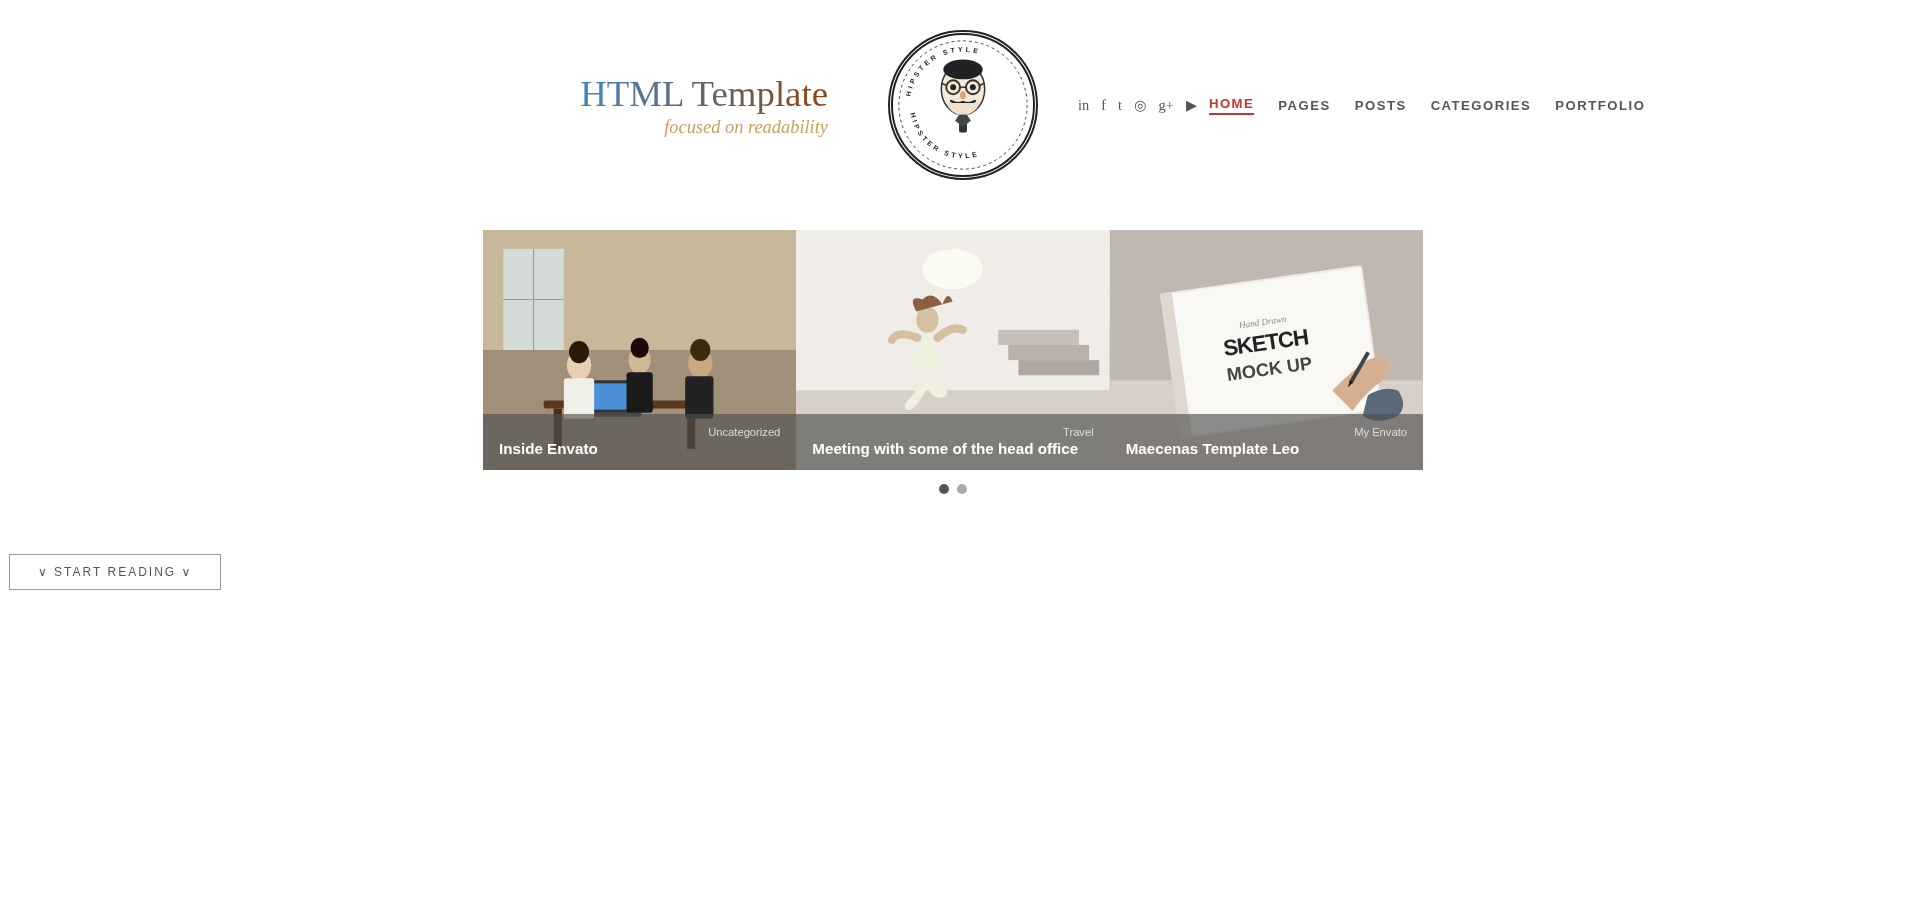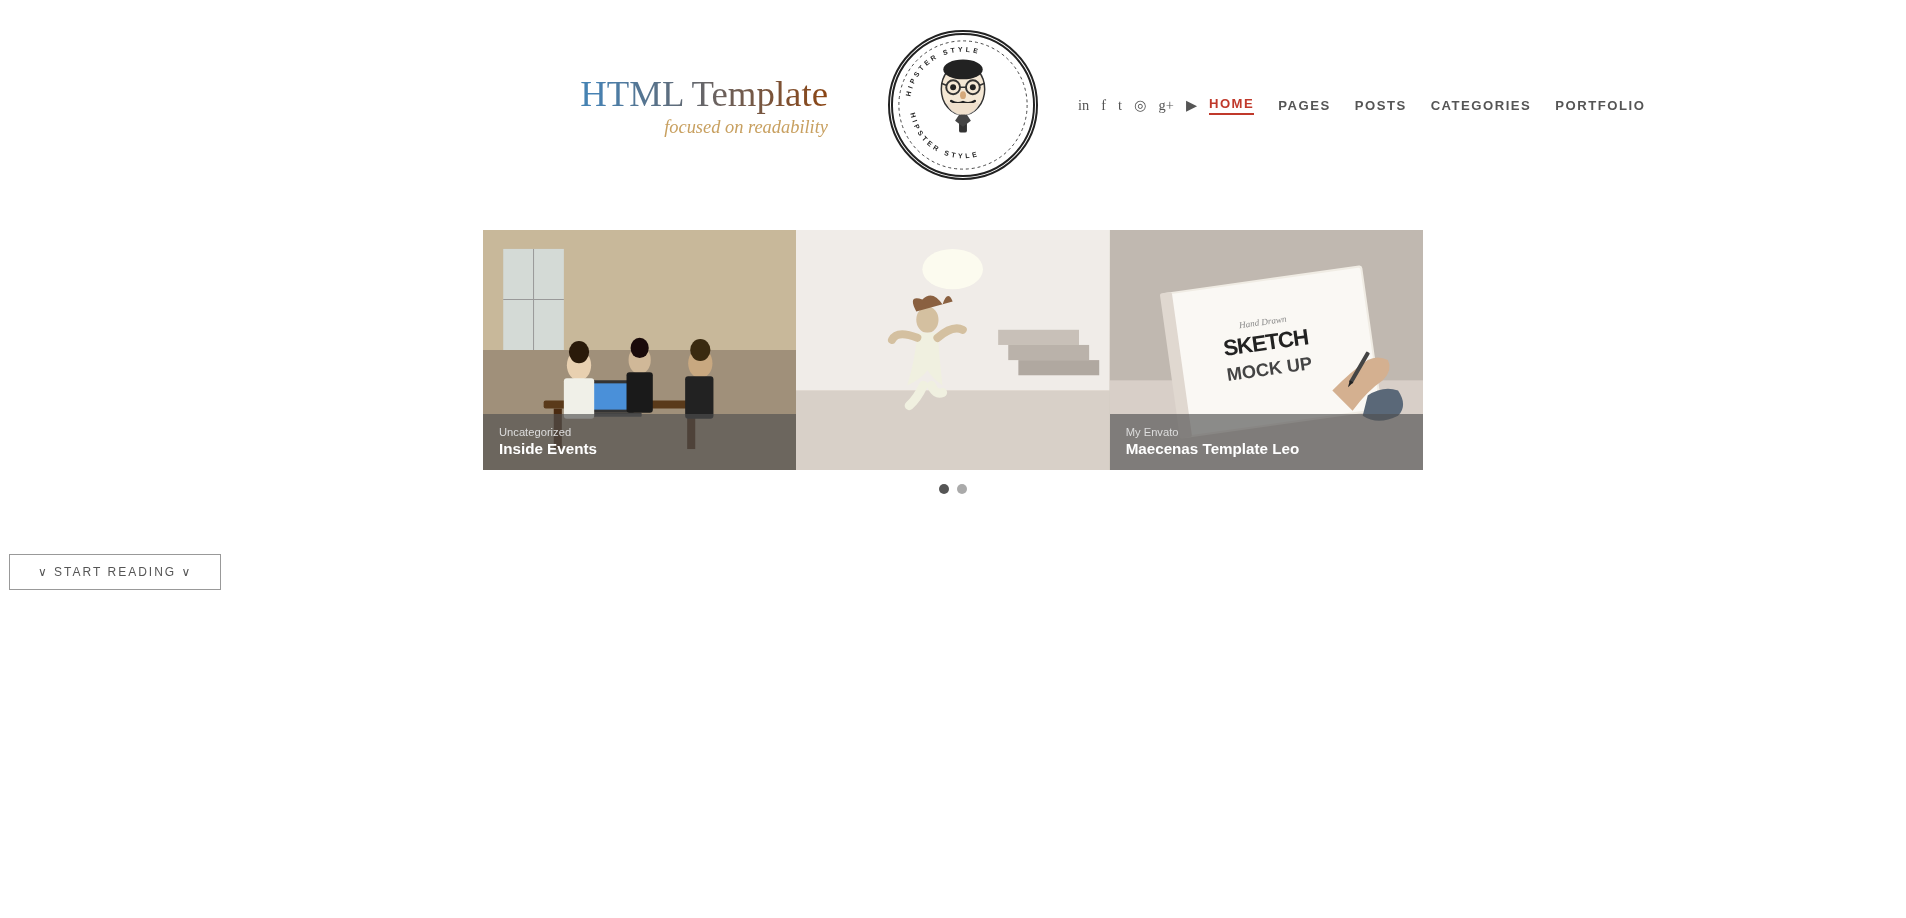--- a/index.html
+++ b/index.html
@@ -133,20 +133,21 @@
       right: 0;
       background: rgba(80, 80, 80, 0.65);
       padding: 12px 16px;
     }
     .slide-category {
       font-size: 0.7rem;
       color: #ddd;
       font-family: Arial, sans-serif;
       display: block;
       margin-bottom: 2px;
+      text-align: right;
     }
     .slide-title {
       font-size: 0.95rem;
       color: #fff;
       font-family: Arial, sans-serif;
       font-weight: 600;
     }
 
     
     .slider-dots {
@@ -309,21 +310,21 @@
           <ellipse cx="155" cy="118" rx="9" ry="10" fill="#1a0a0a"></ellipse>
           <rect x="142" y="142" width="26" height="40" fill="#1a1a1a" rx="3"></rect>
 
           <ellipse cx="215" cy="133" rx="12" ry="15" fill="#c8a880"></ellipse>
           <ellipse cx="215" cy="120" rx="10" ry="11" fill="#3a2a10"></ellipse>
           <rect x="200" y="146" width="28" height="42" fill="#222" rx="3"></rect>
         </svg>
       </div>
       <div class="slide-overlay">
         <span class="slide-category">Uncategorized</span>
-        <span class="slide-title">Inside Events</span>
+        <span class="slide-title">Inside Envato</span>
       </div>
     </div>
 
     <div class="slide-item">
       <div class="scene-dance">
         <svg width="100%" height="240" viewBox="0 0 310 240" preserveAspectRatio="xMidYMid slice" xmlns="http://www.w3.org/2000/svg">
           <rect width="310" height="240" fill="#e8e0d8"></rect>
 
           <rect x="0" y="0" width="310" height="160" fill="#f0ece8"></rect>
           <rect x="0" y="160" width="310" height="80" fill="#d8d0c8"></rect>
@@ -339,20 +340,24 @@
           <path d="M 119 82 Q 110 65 125 70 Q 135 60 145 75 Q 150 60 155 72" fill="#8a6040" stroke="none"></path>
 
           <path d="M 120 103 Q 118 130 110 155 Q 125 148 130 140 Q 135 148 145 155 Q 142 130 140 103 Z" fill="#f0f0e0"></path>
 
           <path d="M 120 108 Q 100 100 95 110" stroke="#d4c0a0" stroke-width="8" fill="none" stroke-linecap="round"></path>
           <path d="M 140 108 Q 155 95 165 100" stroke="#d4c0a0" stroke-width="8" fill="none" stroke-linecap="round"></path>
 
           <path d="M 126 155 Q 120 168 112 175" stroke="#f0f0e0" stroke-width="9" fill="none" stroke-linecap="round"></path>
           <path d="M 134 155 Q 138 165 145 162" stroke="#f0f0e0" stroke-width="9" fill="none" stroke-linecap="round"></path>
         </svg>
+      </div>
+      <div class="slide-overlay">
+        <span class="slide-category">Travel</span>
+        <span class="slide-title">Meeting with some of the head office</span>
       </div>
     </div>
 
     <div class="slide-item">
       <div class="scene-sketch">
         <svg width="100%" height="240" viewBox="0 0 310 240" preserveAspectRatio="xMidYMid slice" xmlns="http://www.w3.org/2000/svg">
           <rect width="310" height="240" fill="#c0b8b0"></rect>
 
           <rect x="0" y="150" width="310" height="90" fill="#d8cfc8"></rect>
 

